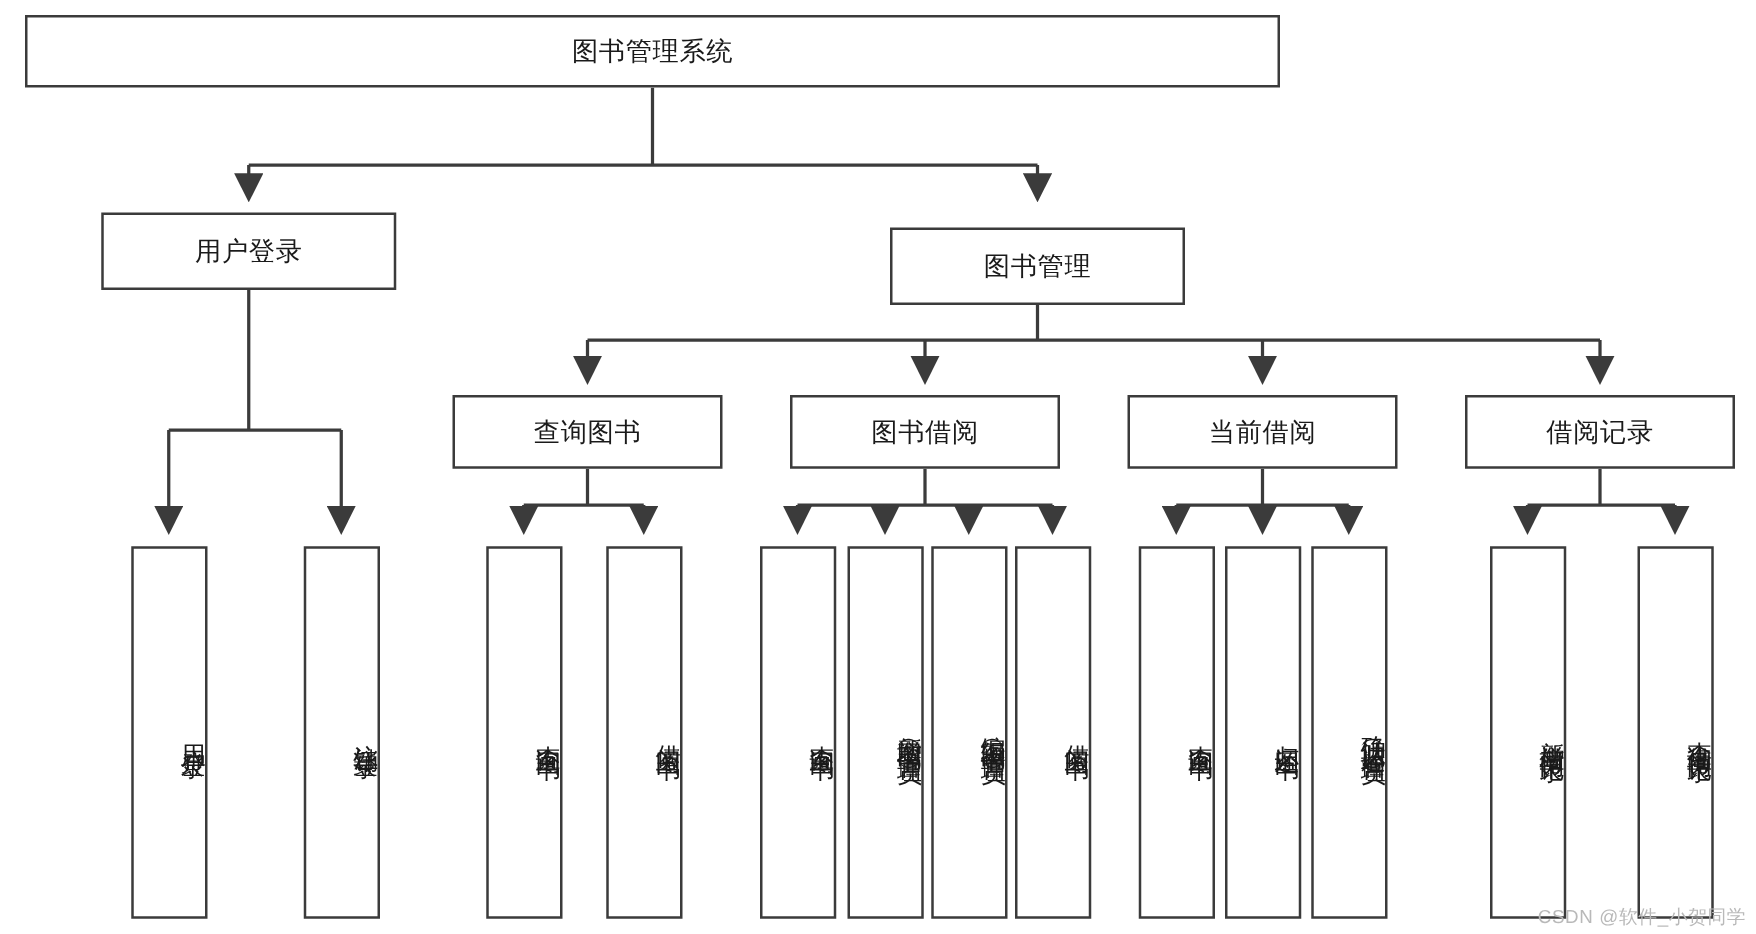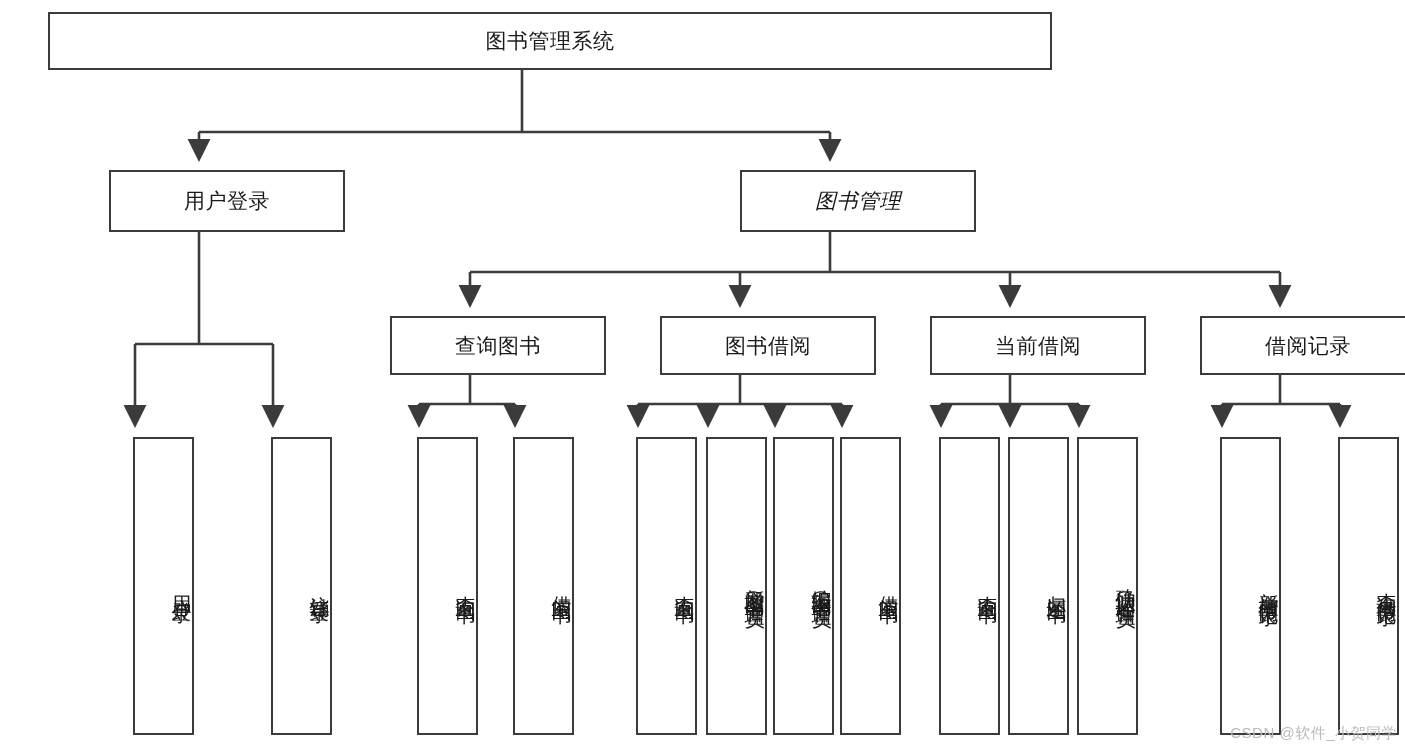--- a/index.html
+++ b/index.html
@@ -29,21 +29,20 @@
   }
   .node {
     position: absolute;
     box-sizing: border-box;
     border: 2px solid #3b3b3b;
     background: #ffffff;
     display: flex;
     align-items: center;
     justify-content: center;
     color: #1a1a1a;
-    margin-left: 28px;
   }
   .node.h {
     
     font-size: 21px;
     letter-spacing: 0.5px;
   }
   .node.v {
     
     writing-mode: vertical-rl;
     text-orientation: upright;
@@ -126,21 +125,21 @@
     </g>
   </svg>
 
   <div class="node h" style="left:20px; top:12px; width:1004px; height:58px;">
     <span>图书管理系统</span>
   </div>
 
   <div class="node h" style="left:81px; top:170px; width:236px; height:62px;">
     <span>用户登录</span>
   </div>
-  <div class="node h" style="left:712px; top:170px; width:236px; height:62px;font-style:italic;">
+  <div class="node h" style="left:712px; top:182px; width:236px; height:62px;">
     <span>图书管理</span>
   </div>
 
   <div class="node h" style="left:362px; top:316px; width:216px; height:59px;">
     <span>查询图书</span>
   </div>
   <div class="node h" style="left:902px; top:316px; width:216px; height:59px;">
     <span>当前借阅</span>
   </div>
   <div class="node h" style="left:632px; top:316px; width:216px; height:59px;">

